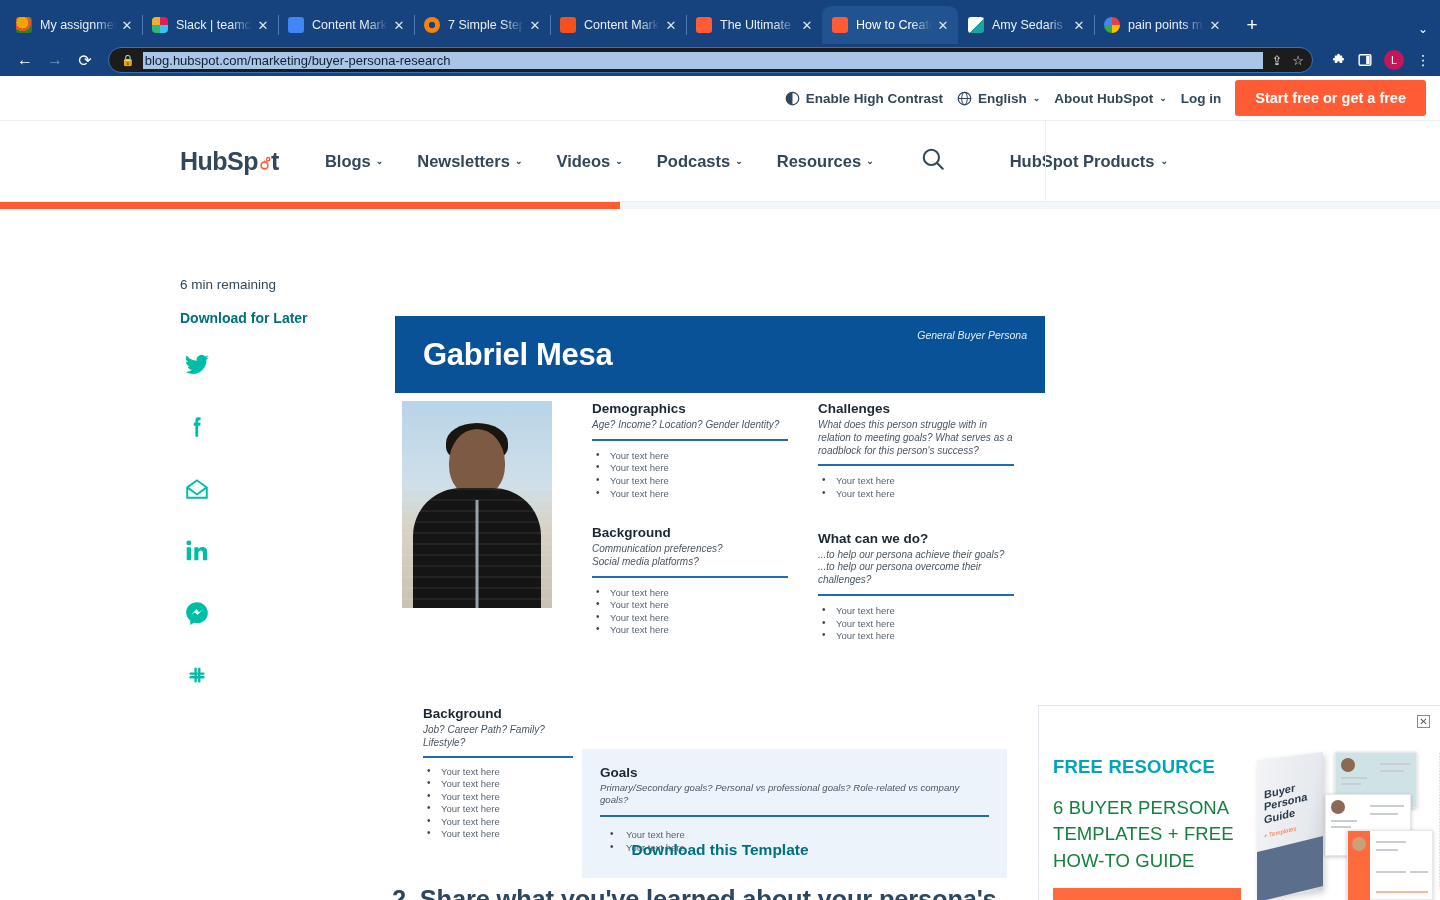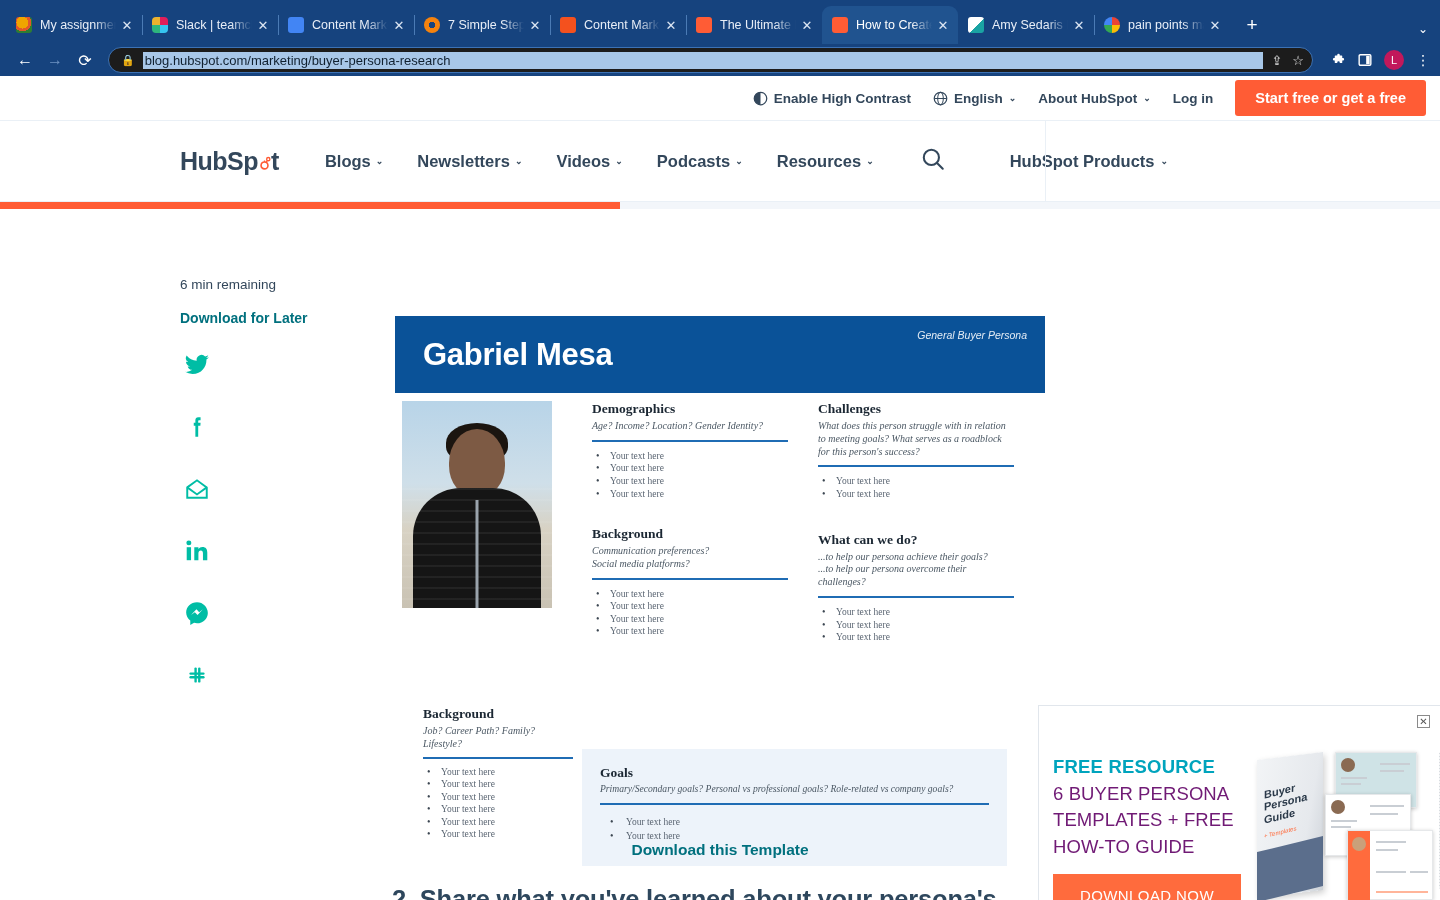--- a/index.html
+++ b/index.html
@@ -96,21 +96,21 @@
 
   
   .page { position: absolute; top: 76px; left: 0; right: 0; bottom: 0;
           background: #fff; overflow: hidden; }
 
   .utility-bar {
     height: 44px; background: #ffffff;
     display: flex; align-items: center; justify-content: flex-end;
     padding-right: 0; position: relative;
   }
-  .utility-inner { display: flex; align-items: center; gap: 22px; padding-right: 14px; }
+  .utility-inner { display: flex; align-items: center; gap: 14px; padding-right: 14px; }
   .util-link {
     font-size: 13.5px; color: #33475b; font-weight: 600;
     display: flex; align-items: center; gap: 6px; white-space: nowrap;
   }
   .cta-orange {
     background: #ff5c35; color: #fff; font-size: 14.5px; font-weight: 600;
     padding: 10px 20px; border-radius: 3px; white-space: nowrap;
   }
 
   .navbar {
@@ -153,21 +153,21 @@
   .card { position: absolute; left: 395px; top: 240px; width: 650px; background: #fff; }
   .card-head {
     height: 77px; background: #0a5298; position: relative;
     display: flex; align-items: center;
   }
   .card-name { color: #fff; font-size: 31px; font-weight: 700; margin-left: 28px; letter-spacing: -0.3px; }
   .card-tag {
     position: absolute; right: 18px; top: 13px;
     color: #e3ecf5; font-size: 10.5px; font-style: italic;
   }
-  .card-body { display: flex; padding: 8px 0 0 7px; position: relative; font-family: Liberation Serif, serif; }
+  .card-body { display: flex; padding: 8px 0 0 7px; position: relative; }
 
   .photo {
     width: 150px; height: 207px; margin-left: 0; flex: 0 0 150px;
     background:
       linear-gradient(180deg,#b8d4e8 0%, #cfdfe9 40%, #d8d2c4 62%, #c9c2b3 100%);
     position: relative; overflow: hidden;
   }
   .ph-head {
     position: absolute; left: 50%; top: 28px; transform: translateX(-50%);
     width: 56px; height: 68px; border-radius: 50% 50% 46% 46%;
@@ -235,21 +235,21 @@
     overflow: hidden;
   }
   .ad-close {
     position: absolute; right: 10px; top: 9px; width: 13px; height: 13px;
     border: 1px solid #8a8a8a; color: #555; font-size: 10px;
     display: flex; align-items: center; justify-content: center; line-height: 1;
   }
   .ad-body { display: flex; padding: 50px 0 0 14px; }
   .ad-text { width: 196px; }
   .ad-eyebrow { color: #00a4bd; font-size: 18.5px; font-weight: 700; letter-spacing: .2px; }
-  .ad-head { color: #701a75; font-size: 18.5px; line-height: 1.43; margin-top: 3px; letter-spacing: .1px; }
+  .ad-head { color: #15803d; font-size: 18.5px; line-height: 1.43; margin-top: 17px; letter-spacing: .1px; }
   .ad-btn {
     margin-top: 14px; background: #ff6b3d; color: #fff;
     font-size: 15px; text-align: center; padding: 13px 0; width: 188px; letter-spacing: .4px;
   }
   .ad-art { position: relative; width: 190px; height: 170px; margin-left: 4px; margin-top: -6px; }
   .ad-book {
     position: absolute; left: 6px; top: 6px; width: 66px; height: 138px;
     background: linear-gradient(100deg,#f2f4f6 0%, #e6e9ed 70%, #cdd2d8 100%);
     transform: skewY(-7deg); box-shadow: 2px 3px 6px rgba(0,0,0,.18);
   }

